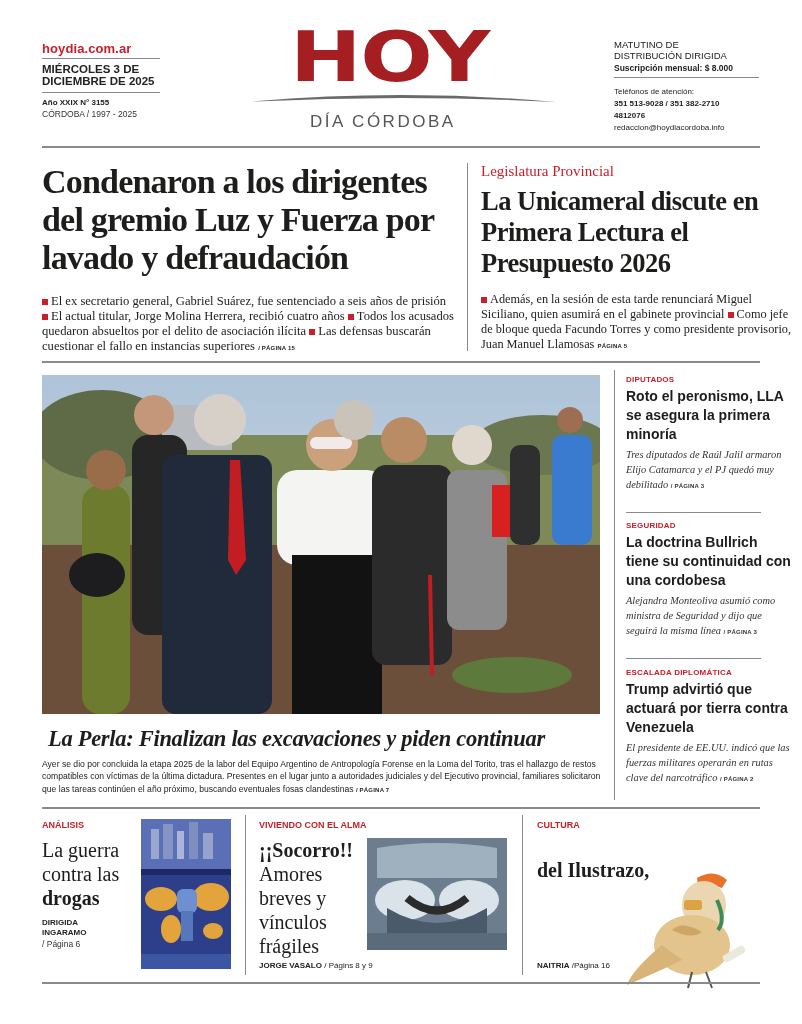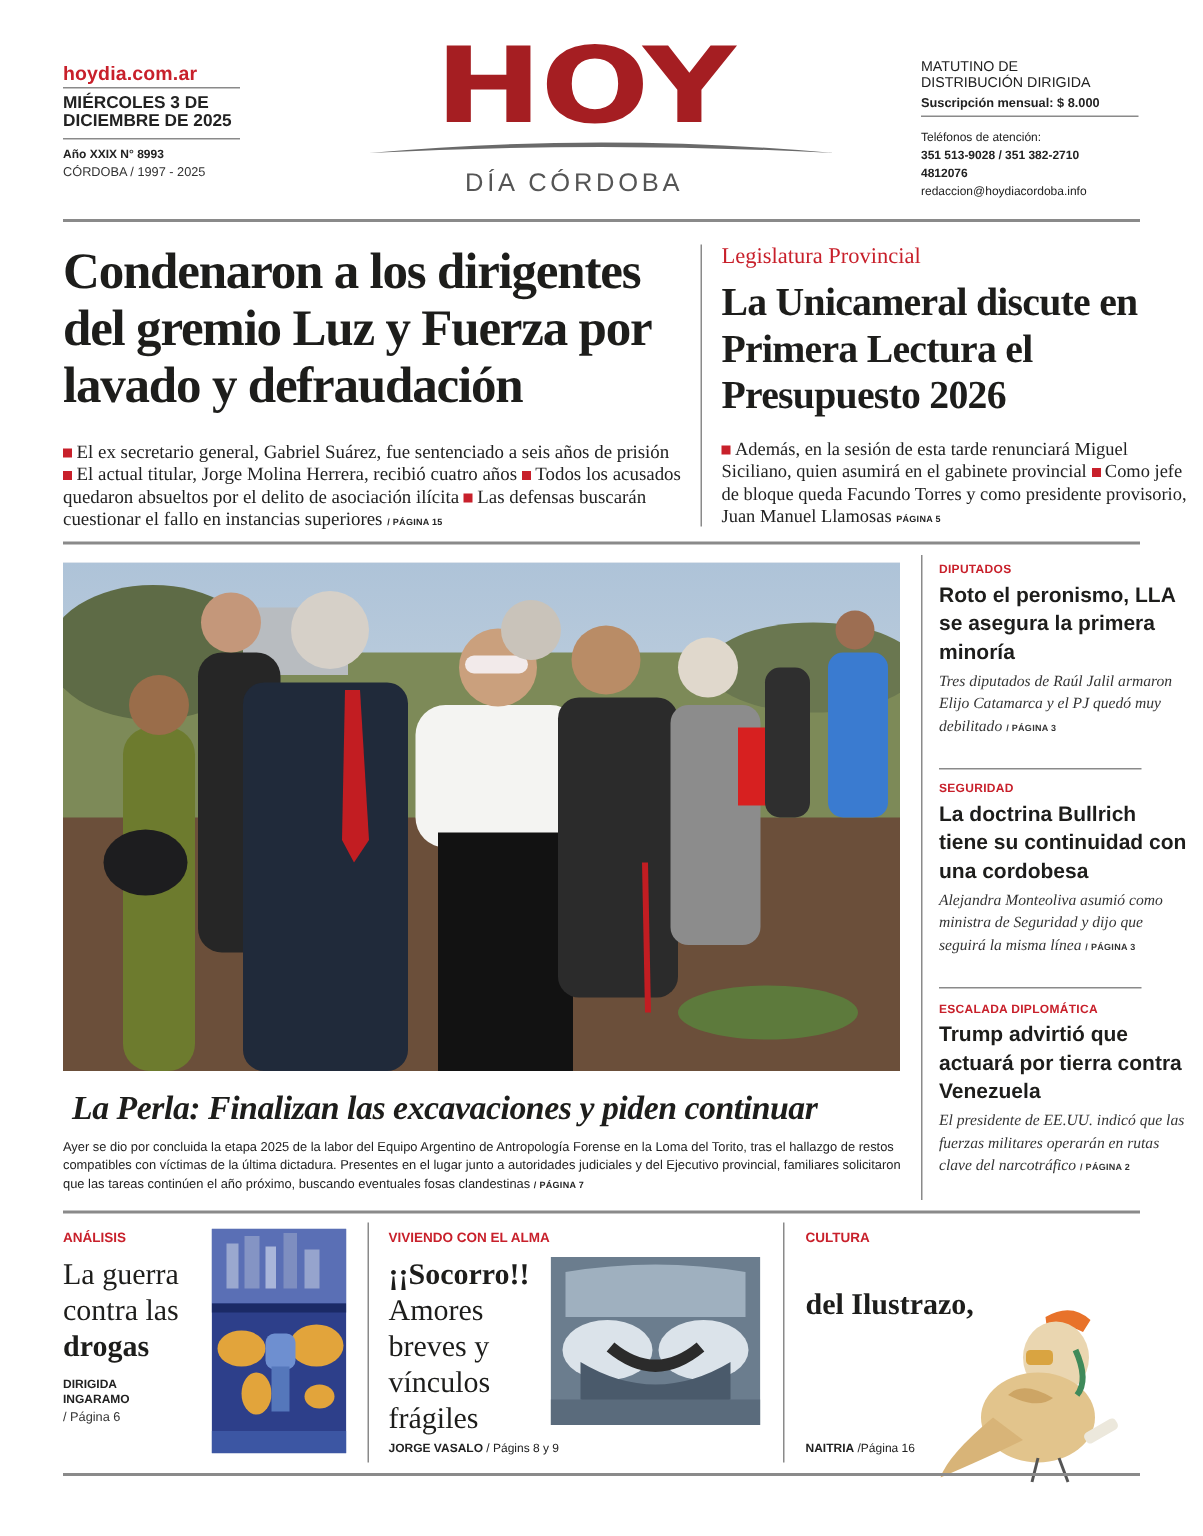--- a/index.html
+++ b/index.html
@@ -68,21 +68,21 @@
 <body>
 
 <header>
   <a class="abs site">hoydia.com.ar</a>
   <div class="hr" style="left:42px;top:58px;width:118px;height:1px;"></div>
   <div class="abs date">
     <div>MIÉRCOLES 3 DE</div>
     <div>DICIEMBRE DE 2025</div>
   </div>
   <div class="hr" style="left:42px;top:92px;width:118px;height:1px;"></div>
-  <div class="abs ano">Año XXIX N° 8993</div>
+  <div class="abs ano">Año XXIX N° 3155</div>
   <div class="abs city">CÓRDOBA / 1997 - 2025</div>
 
   <div class="abs logo">
     <span class="logo-word">HOY</span>
   </div>
   <svg class="abs swoosh" viewBox="0 0 310 12" preserveAspectRatio="none">
     <path d="M0 10 Q155 -4 310 10 Q155 2 0 10 Z" fill="#6a6a6a"></path>
   </svg>
   <div class="abs dia">DÍA CÓRDOBA</div>
 

